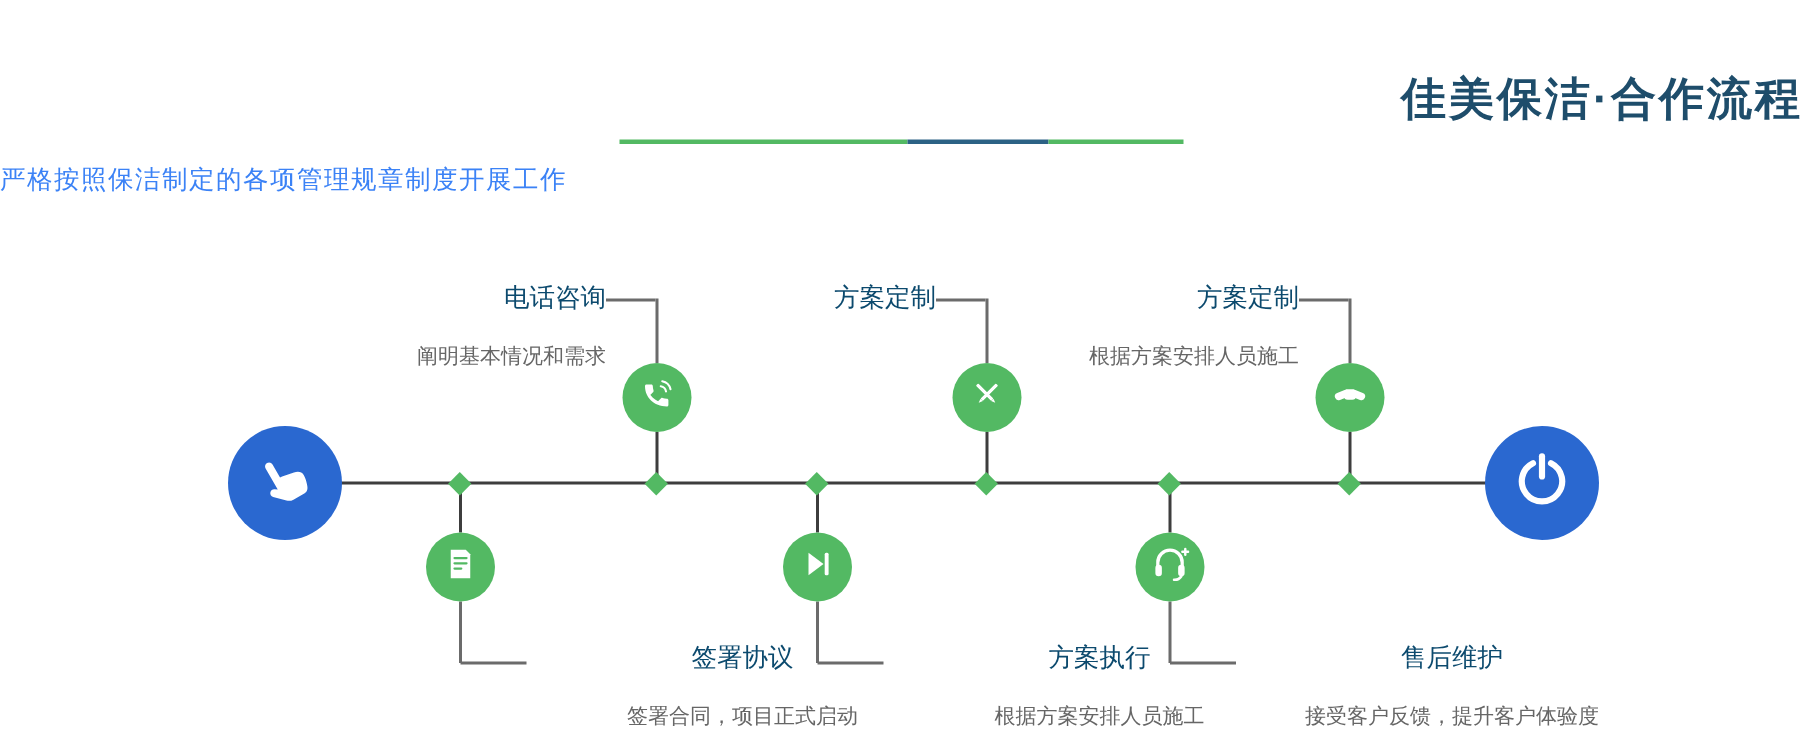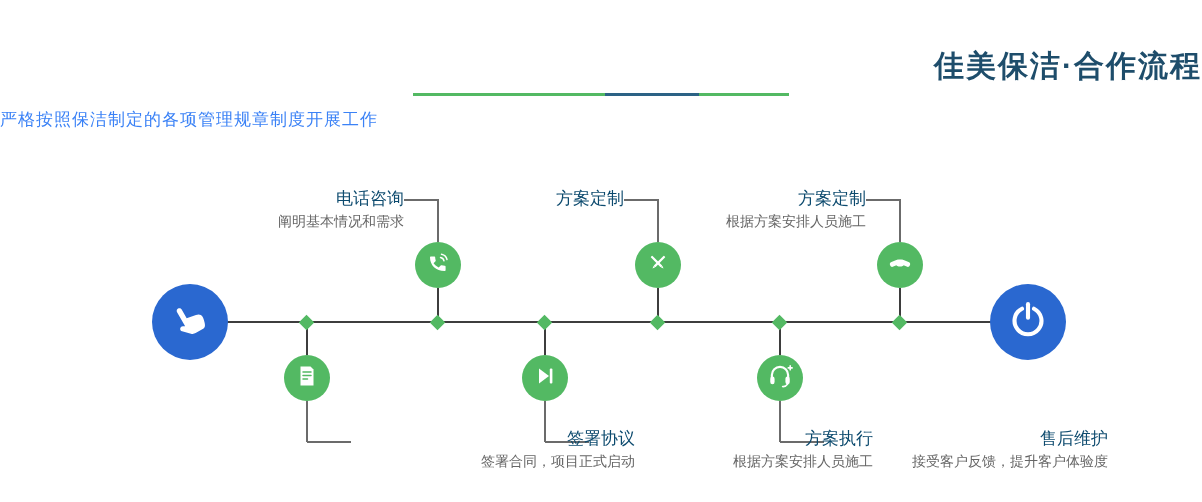--- a/index.html
+++ b/index.html
@@ -57,23 +57,23 @@
   .diamond{
     position:absolute;width:11px;height:11px;background:var(--green);
     transform:rotate(45deg);z-index:2;
   }
   .vline,.stub{position:absolute;width:2px;background:var(--conn);z-index:1;}
   .hline{position:absolute;height:2px;background:var(--conn);z-index:1;}
   .stub{background:var(--line);}
   
   .label{position:absolute;z-index:2;}
   .label .step-title{font-size:17px;font-weight:normal;color:#0c4a6e;line-height:20px;}
-  .label .step-desc{font-size:14px;color:#666;margin-top:4px;line-height:17px;}
+  .label .step-desc{font-size:14px;color:#666;margin-top:20px;line-height:17px;}
   .top-label{text-align:right;width:220px;top:189px;}
-  .bottom-label{text-align:right;width:280px;top:429px;}
+  .bottom-label{text-align:center;width:280px;top:429px;}
   .hand-rot{transform:rotate(-30deg);}
 </style>
 </head>
 <body>
 
 <div class="page">
 
   <h1 class="page-title">佳美保洁·合作流程</h1>
   <div class="title-divider">
     <span class="seg1"></span>

